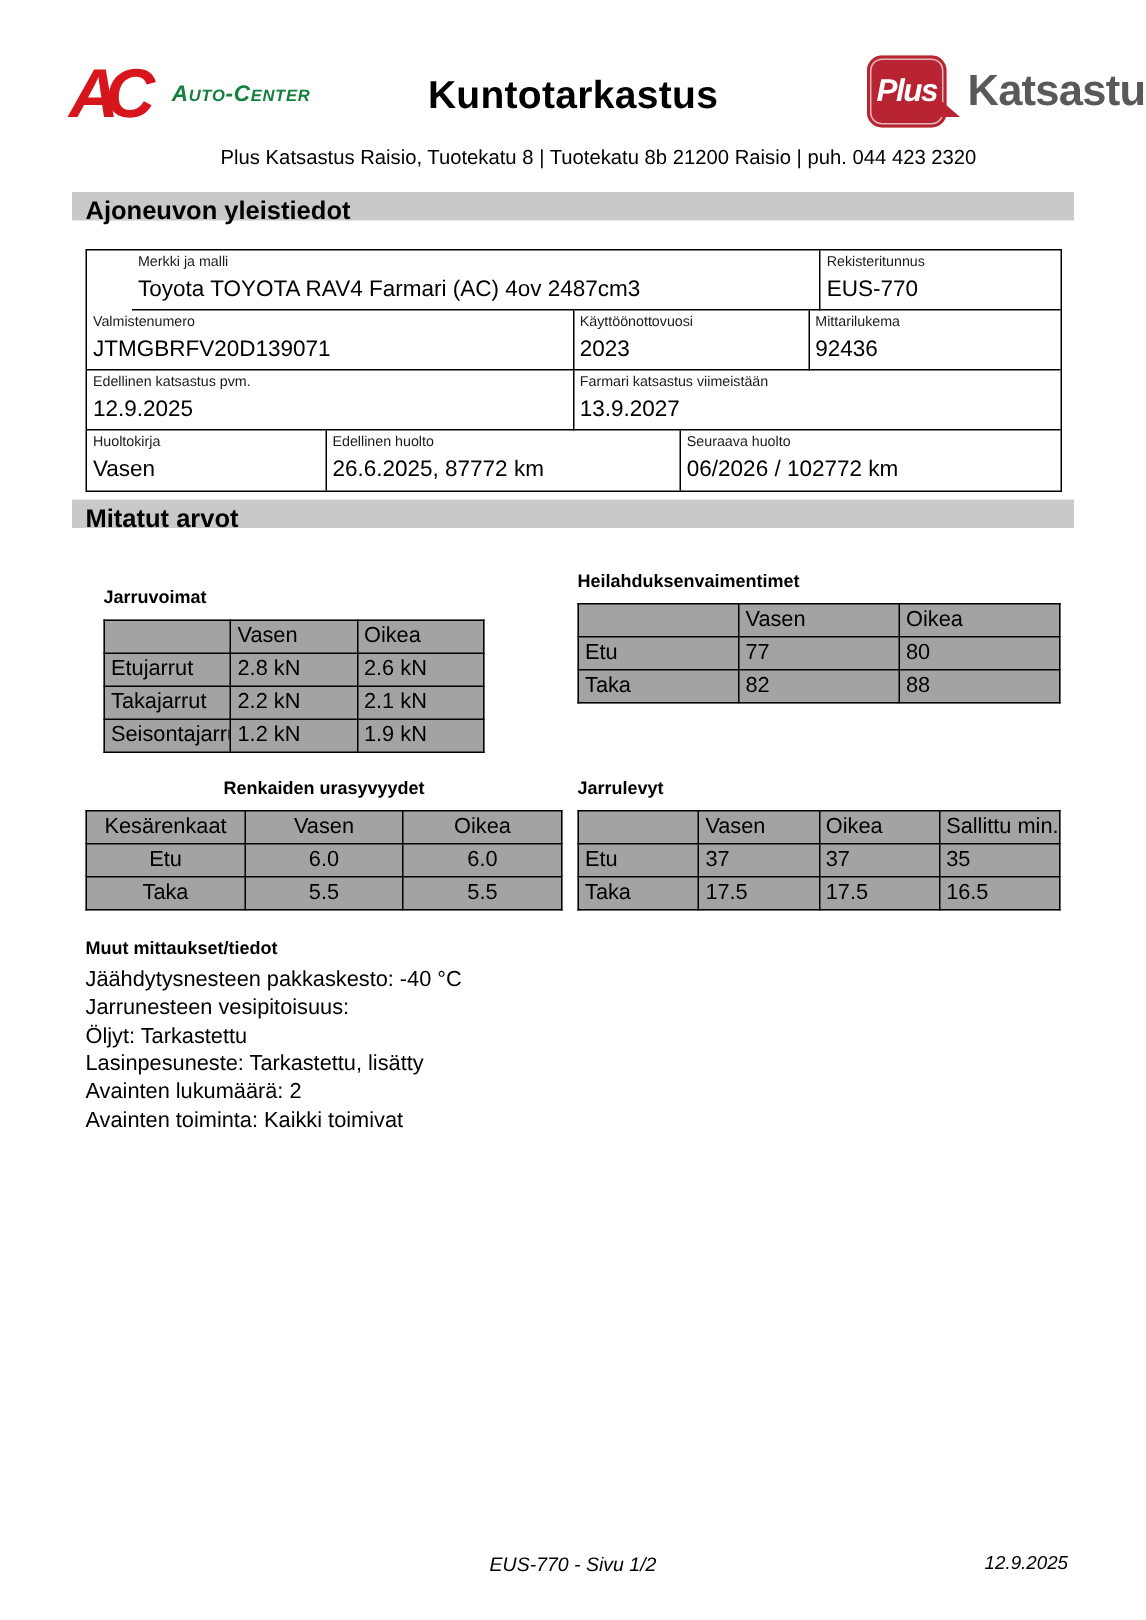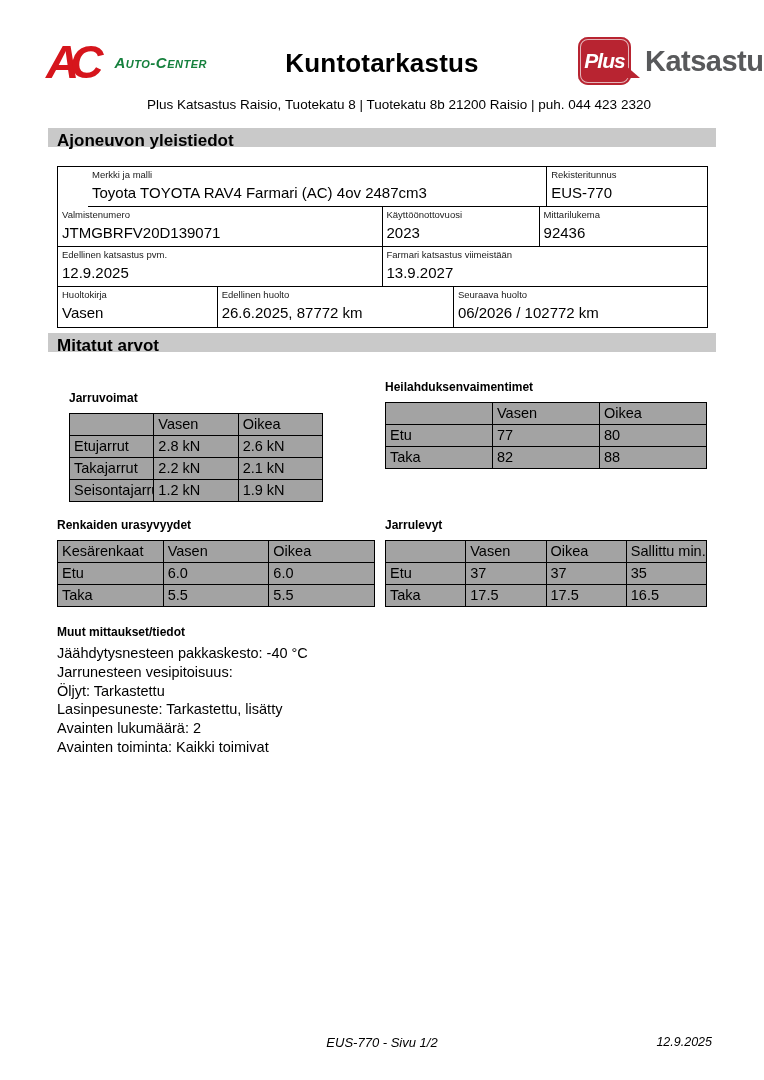--- a/index.html
+++ b/index.html
@@ -58,21 +58,21 @@
   .vlabel { font-size:9.5px; color:#1a1a1a; line-height:12px; }
   .vvalue { font-size:15px; line-height:19px; margin-top:2px; white-space:nowrap; }
   .w74 { width:74.2%;margin-left:30px; } .w26 { width:25.8%; }
   .w50 { width:50%; }  .w24 { width:24.2%; }
   .w25 { width:24.6%; } .w36 { width:36.4%; } .w39 { width:39%; }
 
   
   .mwrap { position:absolute; }
   #jarruvoimat { left:69px; top:391px; width:254px; }
   #vaimentimet { left:385px; top:380px; width:322px; }
-  #urasyvyydet { left:57px; top:518px; width:318px; }
+  #urasyvyydet { left:57px; top:518px; width:318px;text-align:center; }
   #jarrulevyt  { left:385px; top:518px; width:322px; }
   .tbl-title { font-size:12px; font-weight:bold; margin-bottom:8px; }
   table.mtable { border-collapse:collapse; table-layout:fixed; width:100%; background:#a3a3a3; }
   table.mtable td {
     border:1px solid #000; font-size:14.5px; padding:1px 4px 2px 4px; height:22px;
     white-space:nowrap; overflow:hidden;
   }
 
   
   #other-block { position:absolute; left:57px; top:625px; width:400px; }

